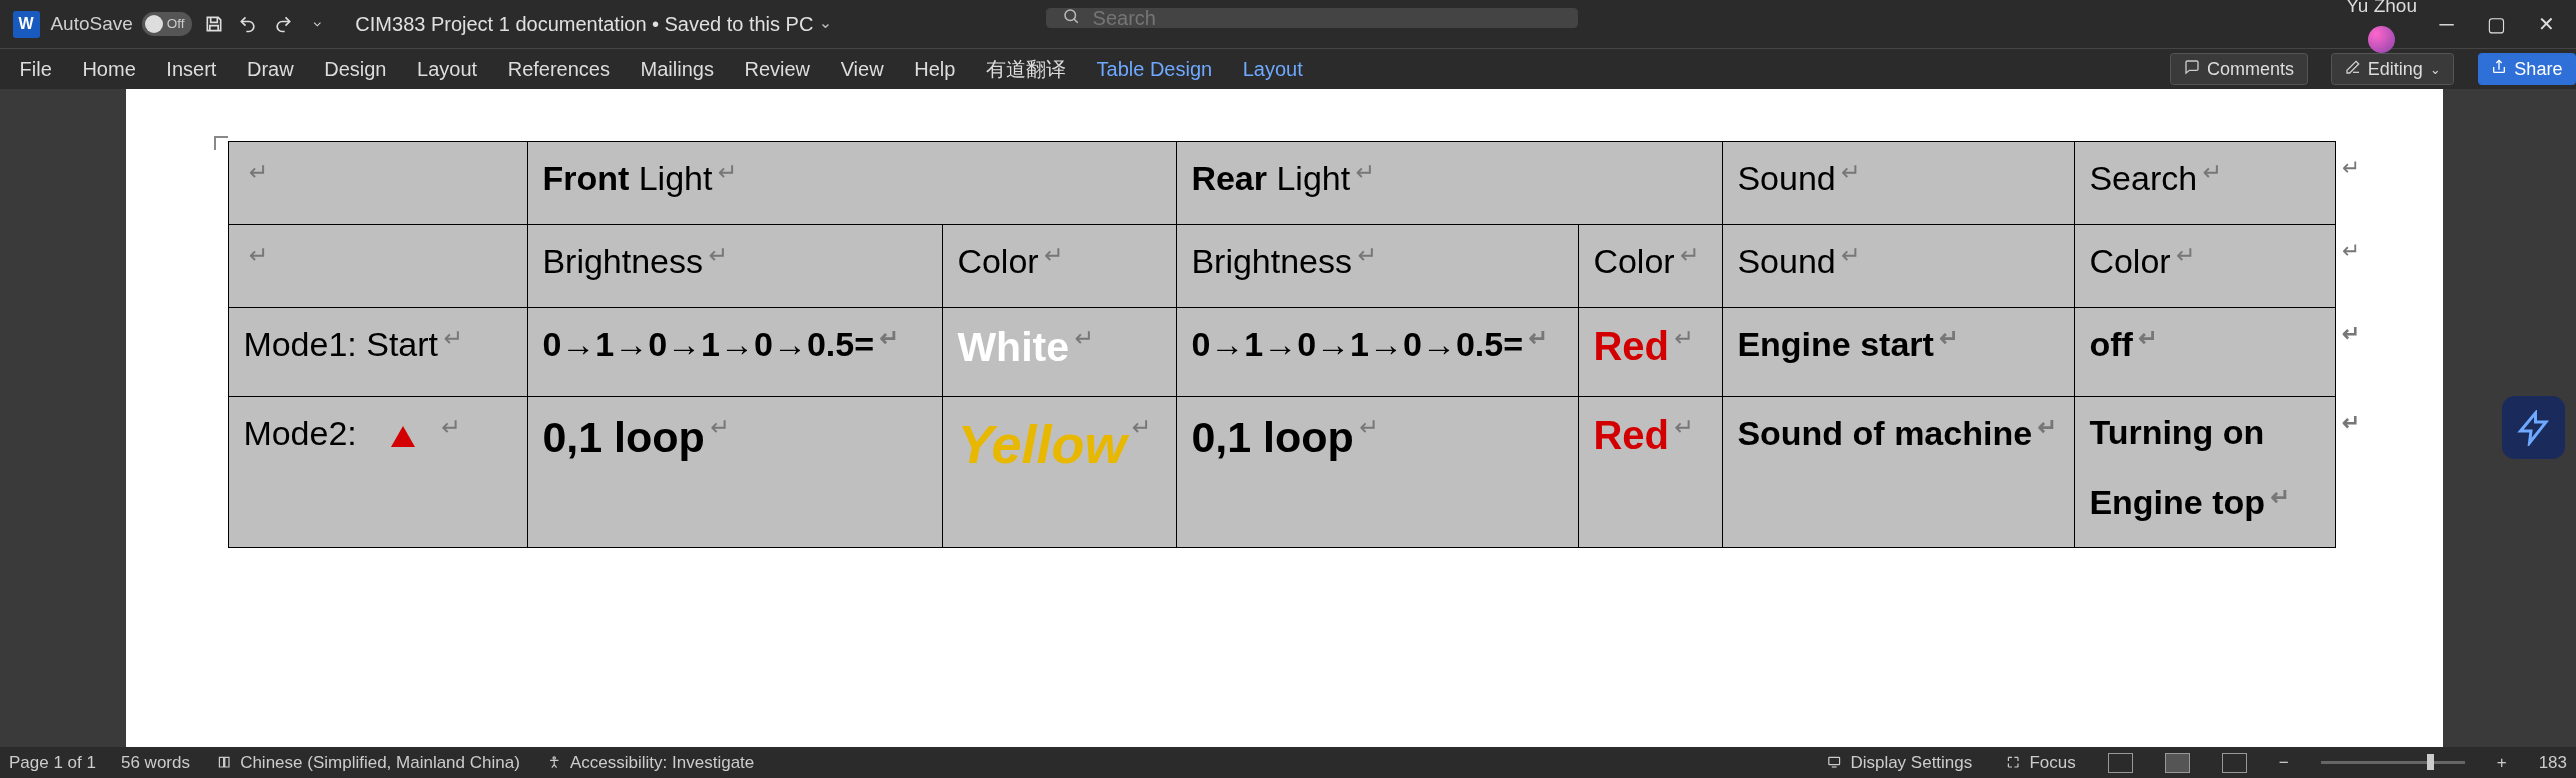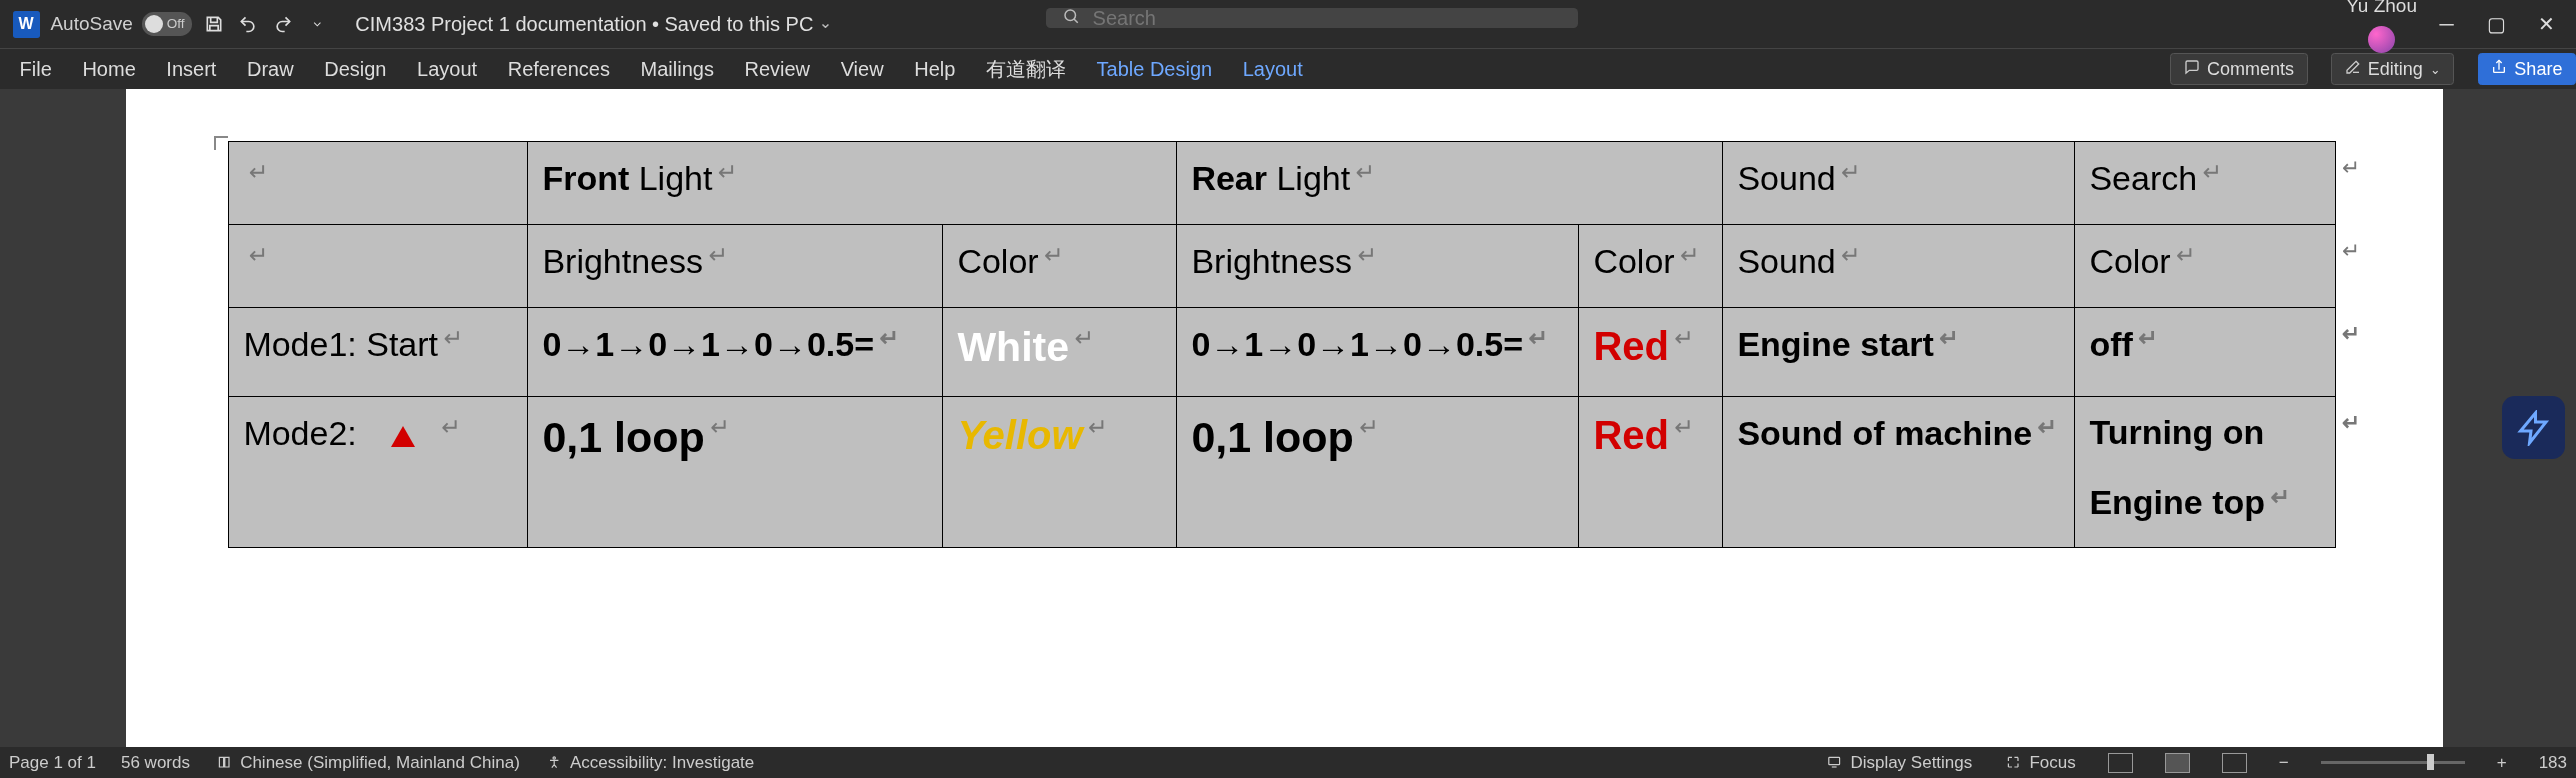--- a/index.html
+++ b/index.html
@@ -40,21 +40,21 @@
   .ruler-tick::before,.ruler-tick::after { content:""; position:absolute; background:#888;}
   .ruler-tick::before { width:14.4px; height:1.8px; top:0; left:0;}
   .ruler-tick::after  { width:1.8px; height:14.4px; top:0; left:0;}
 
   .tbl { position:absolute; left:102px; top:52px; border-collapse:collapse; table-layout:fixed; background:#bfbfbf; }
   .tbl td { border:1.8px solid #000; vertical-align:top; padding:16px 14.4px 25px 14.4px; font-size:34px; font-family:"Calibri","Segoe UI",sans-serif; color:#000; position:relative;}
   .tbl .pmark { font-size:23.4px; color:#777; vertical-align:top; margin-left:5.4px;}
   .hdr-strong { font-weight:600; }
   .hdr-light  { font-weight:300; }
   .white-txt  { color:#fff; font-weight:700; font-size:41px;}
-  .yellow-txt { color:#e8b800; font-weight:700; font-style:italic; font-size:40px;}
+  .yellow-txt { color:#e8b800; font-weight:700; font-style:italic; font-size:54px;}
   .red-txt    { color:#d20000; font-weight:700; font-size:40px;}
   .big-bold   { font-weight:700; font-size:43px;}
   .body-txt   { font-weight:600; font-size:36px;}
   .row-lbl    { font-weight:400; font-size:36px;}
   .tri { display:inline-block; width:0; height:0; border-left:12.6px solid transparent; border-right:12.6px solid transparent; border-bottom:21.6px solid #d20000; vertical-align:middle; margin-left:27px;}
   .cell-end-mark { position:absolute; right:-25px; top:12.6px; font-size:21.6px; color:#777;}
   .after-para { font-size:36px; color:#555; margin-left:102px; margin-top:5.4px; position:absolute; left:0; top:649px;}
 
   
   .side-app { position:absolute; right:10.8px; top:307px; width:63px; height:63px; background:#1a2a5a; border-radius:12.6px; display:flex; align-items:center; justify-content:center;}

